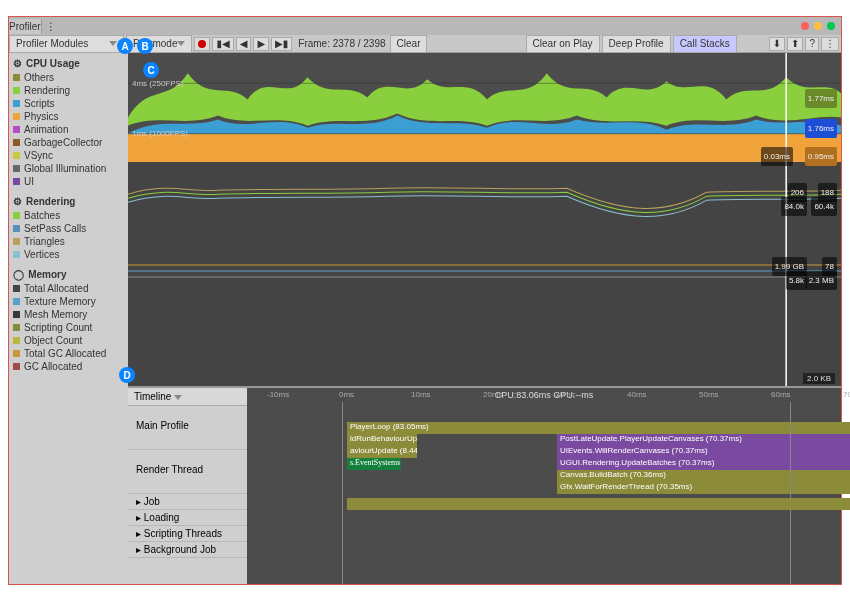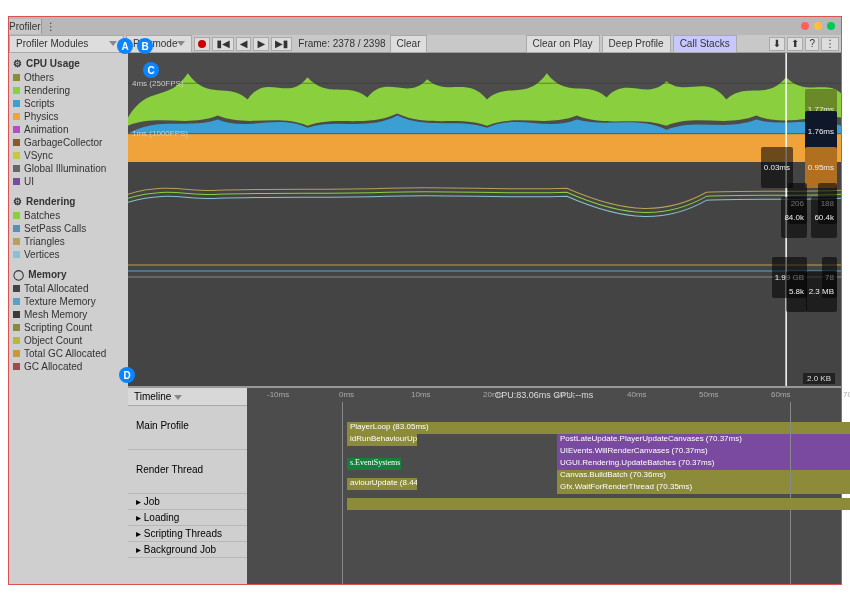--- a/index.html
+++ b/index.html
@@ -21,21 +21,21 @@
 .main{flex:1;display:flex;flex-direction:column}
 .charts{flex:1;background:#4c4c4c;position:relative;border-bottom:1px solid #999}
 .chart-area{position:relative;width:100%;height:100%}
 .bottom-split{height:200px;display:flex}
 .tl-sidebar{width:119px;background:#cfcfcf;font-size:10px;border-top:1px solid #999}
 .tl-hdr{display:flex;justify-content:space-between;padding:3px 6px;background:#d8d8d8;border-bottom:1px solid #aaa}
 .tl-row{padding:6px 8px;border-bottom:1px solid #b8b8b8}
 .tl-main{flex:1;background:#4c4c4c;position:relative;font-size:9px;color:#ddd;border-top:1px solid #999}
 .badge{position:absolute;width:16px;height:16px;border-radius:50%;background:#0a84ff;color:#fff;font-size:10px;font-weight:700;display:flex;align-items:center;justify-content:center;z-index:10}
 .ms-label{position:absolute;font-size:8px;color:#ccc}
-.val-box{position:absolute;font-size:8px;background:rgba(0,0,0,.55);color:#eee;padding:16px 3px;border-radius:2px}
+.val-box{position:absolute;font-size:8px;background:rgba(0,0,0,.55);color:#eee;padding:5px 3px;border-radius:2px}
 .tick{position:absolute;top:2px;font-size:8px;color:#aaa}
 .tracks{position:absolute;left:0;right:0}
 .track{position:absolute;height:12px;font-size:8px;color:#fff;padding:0 3px;white-space:nowrap;overflow:hidden}
 .zoom-lbl{position:absolute;bottom:2px;right:6px;background:rgba(0,0,0,.5);font-size:8px;color:#ddd;padding:1px 4px}
 .tri{width:0;height:0;border-left:4px solid transparent;border-right:4px solid transparent;border-top:5px solid #888;display:inline-block}
 .rec{width:8px;height:8px;border-radius:50%;background:#c00;display:inline-block}
 </style>
 </head>
 <body>
 
@@ -208,21 +208,21 @@
           <rect x="0" y="198" width="715" height="132" fill="#444"></rect>
           <line x1="0" y1="210" x2="715" y2="210" stroke="#c8983a" stroke-width="1"></line>
           <line x1="0" y1="216" x2="715" y2="216" stroke="#5a9fc8" stroke-width="1"></line>
           <line x1="0" y1="222" x2="715" y2="222" stroke="#888" stroke-width="1"></line>
 
           <line x1="660" y1="0" x2="660" y2="330" stroke="#fff" stroke-width="1.5"></line>
         </svg>
         <span class="ms-label" style="left:4px;top:26px">4ms (250FPS)</span>
         <span class="ms-label" style="left:4px;top:76px">1ms (1000FPS)</span>
         <span class="val-box" style="right:4px;top:36px;background:#6a8a2a">1.77ms</span>
-        <span class="val-box" style="right:4px;top:58px;background:#0f172a">1.76ms</span>
+        <span class="val-box" style="right:4px;top:66px;background:#1d4ed8">1.76ms</span>
         <span class="val-box" style="right:48px;top:94px">0.03ms</span>
         <span class="val-box" style="right:4px;top:94px;background:#b07020">0.95ms</span>
         <span class="val-box" style="right:34px;top:130px">206</span>
         <span class="val-box" style="right:4px;top:130px">188</span>
         <span class="val-box" style="right:34px;top:144px">84.0k</span>
         <span class="val-box" style="right:4px;top:144px">60.4k</span>
         <span class="val-box" style="right:34px;top:204px">1.99 GB</span>
         <span class="val-box" style="right:4px;top:204px">78</span>
         <span class="val-box" style="right:34px;top:218px">5.8k</span>
         <span class="val-box" style="right:4px;top:218px">2.3 MB</span>
@@ -252,21 +252,21 @@
               <span class="tick" style="left: 236px;">20ms</span>
               <span class="tick" style="left: 308px;">30ms</span>
               <span class="tick" style="left: 380px;">40ms</span>
               <span class="tick" style="left: 452px;">50ms</span>
               <span class="tick" style="left: 524px;">60ms</span>
               <span class="tick" style="left: 596px;">70ms</span>
             </div>
           <div id="tracks" class="tracks" style="top:16px">
               <div class="track" style="left: 100px; width: 580px; top: 18px; background: rgb(139, 139, 58);">PlayerLoop (83.05ms)</div>
               <div class="track" style="left: 100px; width: 70px; top: 30px; background: rgb(139, 139, 58);">idRunBehaviourUpd:</div>
-              <div class="track" style="left: 100px; width: 70px; top: 42px; background: rgb(139, 139, 58); margin-top: 32px;">aviourUpdate (8.44</div>
+              <div class="track" style="left: 100px; width: 70px; top: 42px; background: rgb(139, 139, 58);">aviourUpdate (8.44</div>
               <div class="track" style="left: 100px; width: 54px; top: 54px; background: #15803d; font-family: Liberation Serif, serif;">s.EventSystems.Ev</div>
               <div class="track" style="left: 310px; width: 370px; top: 30px; background: rgb(122, 74, 160);">PostLateUpdate.PlayerUpdateCanvases (70.37ms)</div>
               <div class="track" style="left: 310px; width: 370px; top: 42px; background: rgb(122, 74, 160);">UIEvents.WillRenderCanvases (70.37ms)</div>
               <div class="track" style="left: 310px; width: 370px; top: 54px; background: rgb(122, 74, 160);">UGUI.Rendering.UpdateBatches (70.37ms)</div>
               <div class="track" style="left: 310px; width: 370px; top: 66px; background: rgb(139, 139, 58);">Canvas.BuildBatch (70.36ms)</div>
               <div class="track" style="left: 310px; width: 370px; top: 78px; background: rgb(139, 139, 58);">Gfx.WaitForRenderThread (70.35ms)</div>
             </div>
 
           <div style="position:absolute;left:95px;top:14px;bottom:0;width:1px;background:#888"></div>
           <div style="position:absolute;right:50px;top:14px;bottom:0;width:1px;background:#888"></div>

